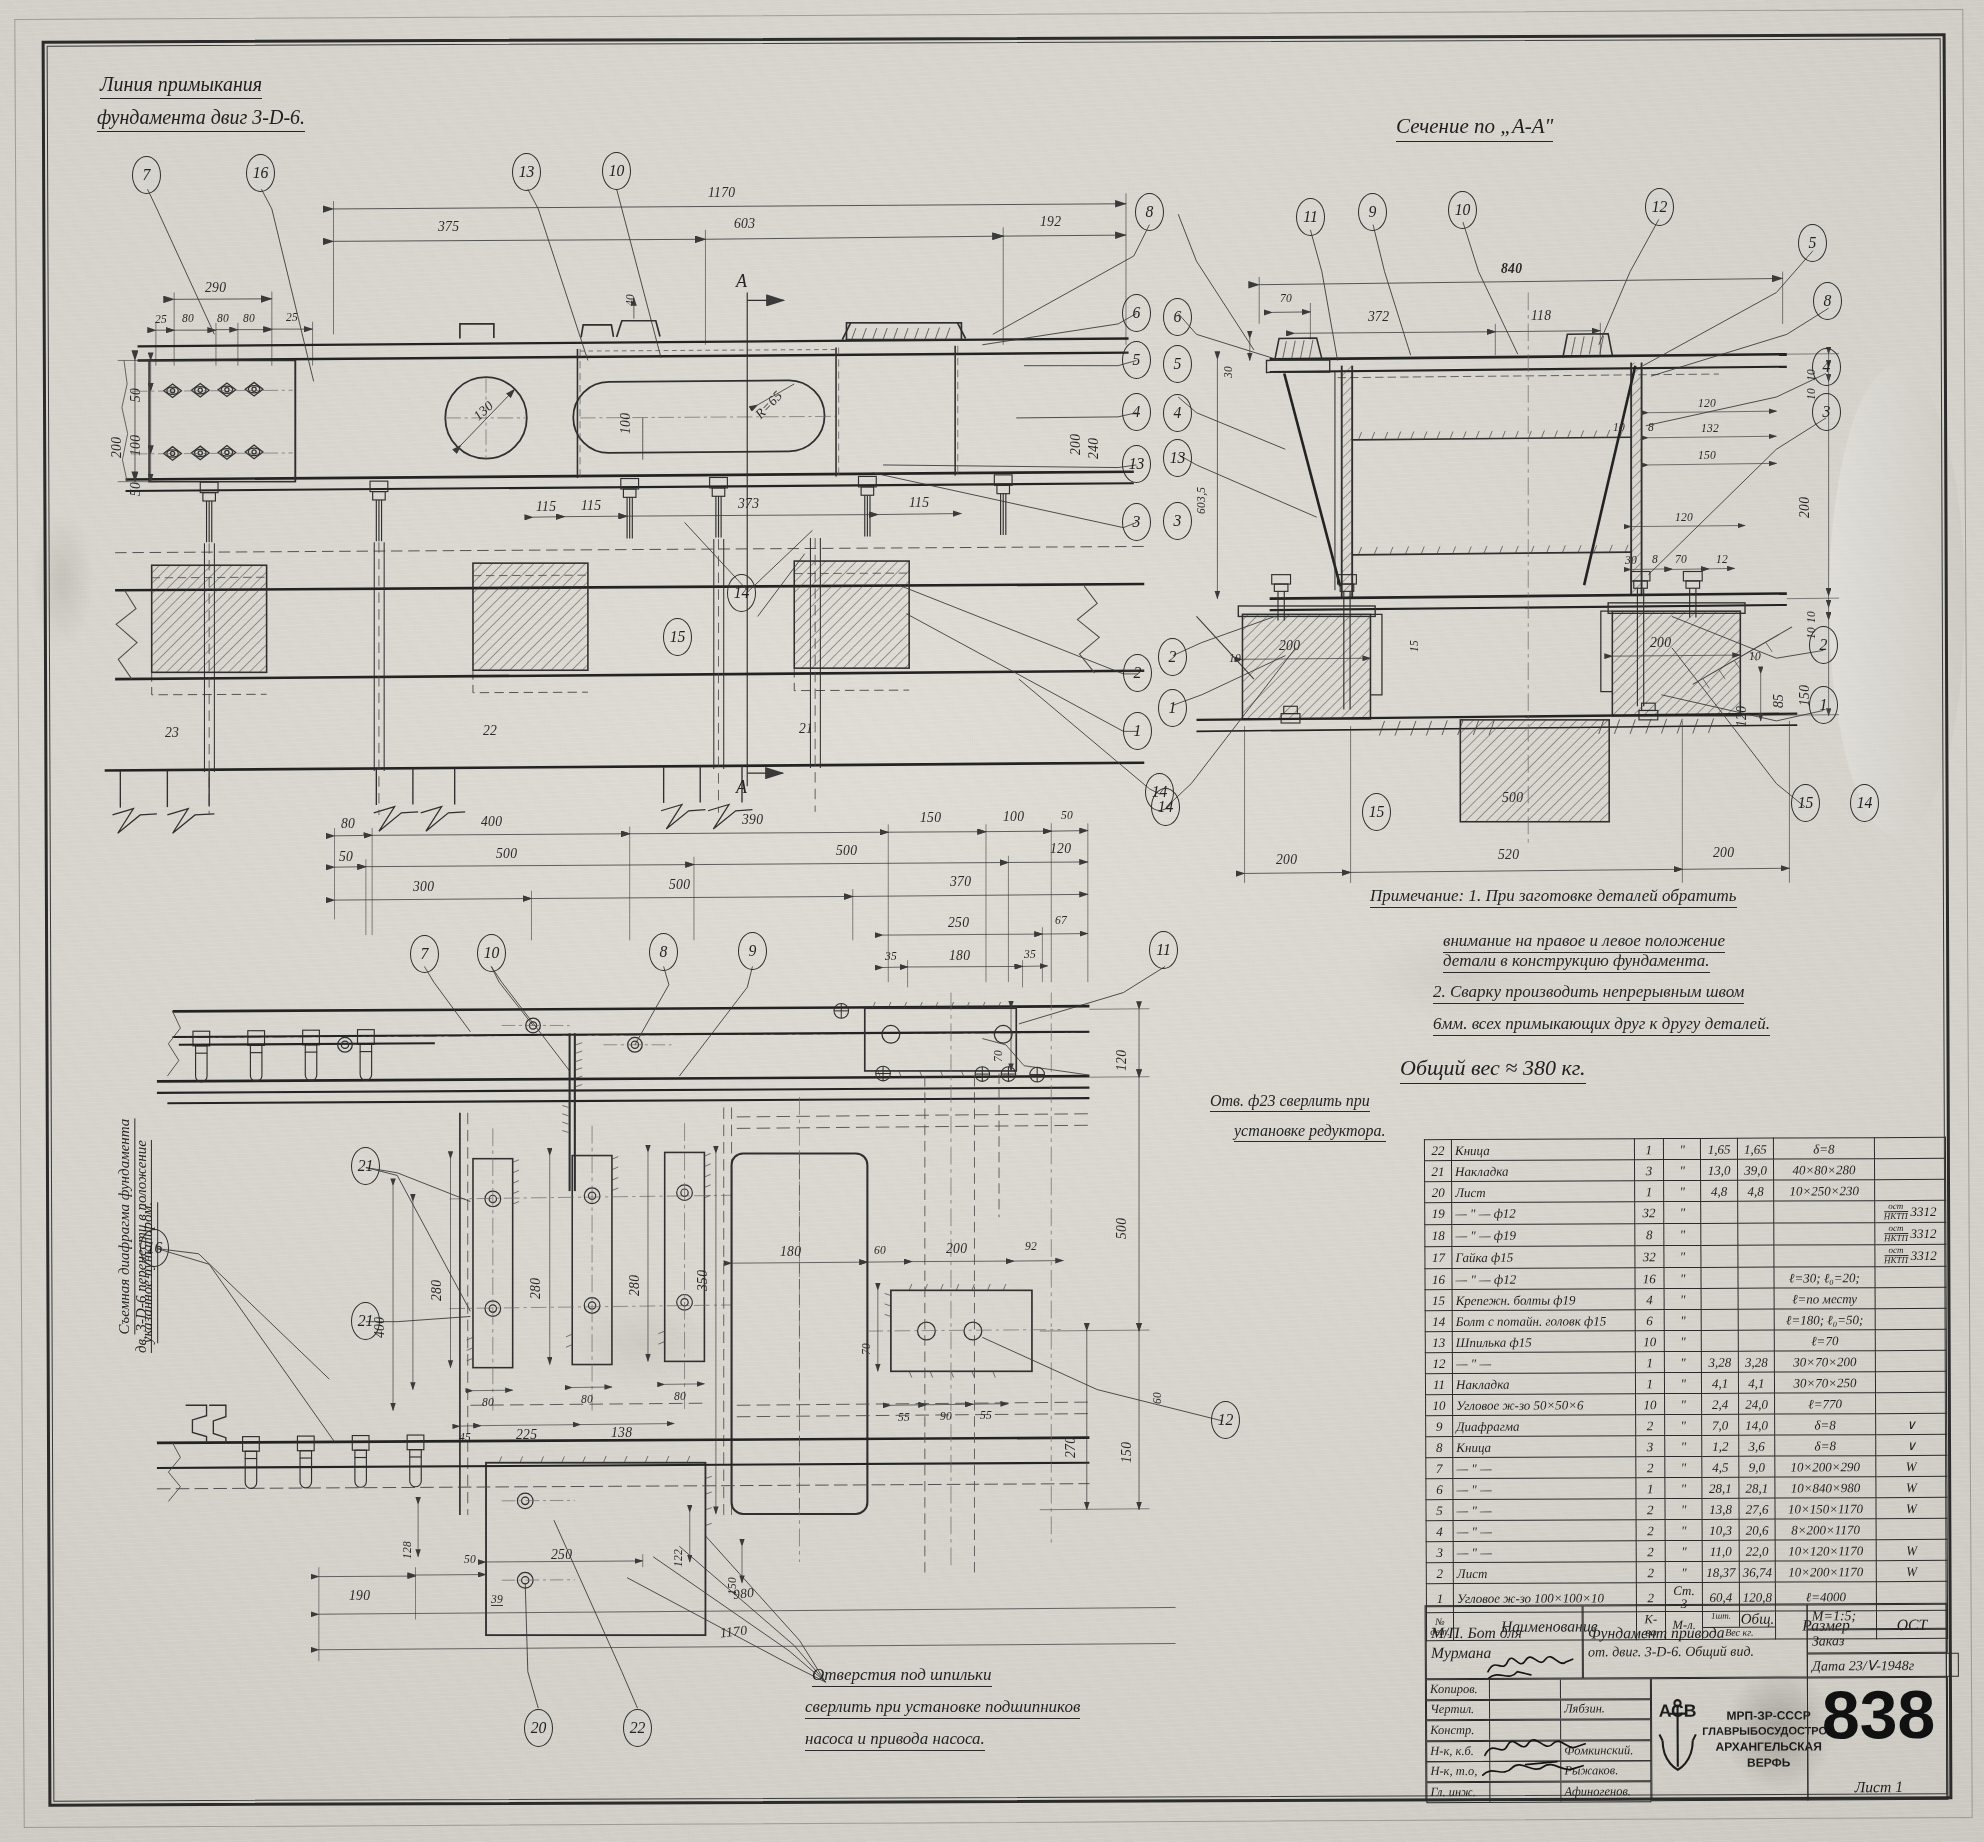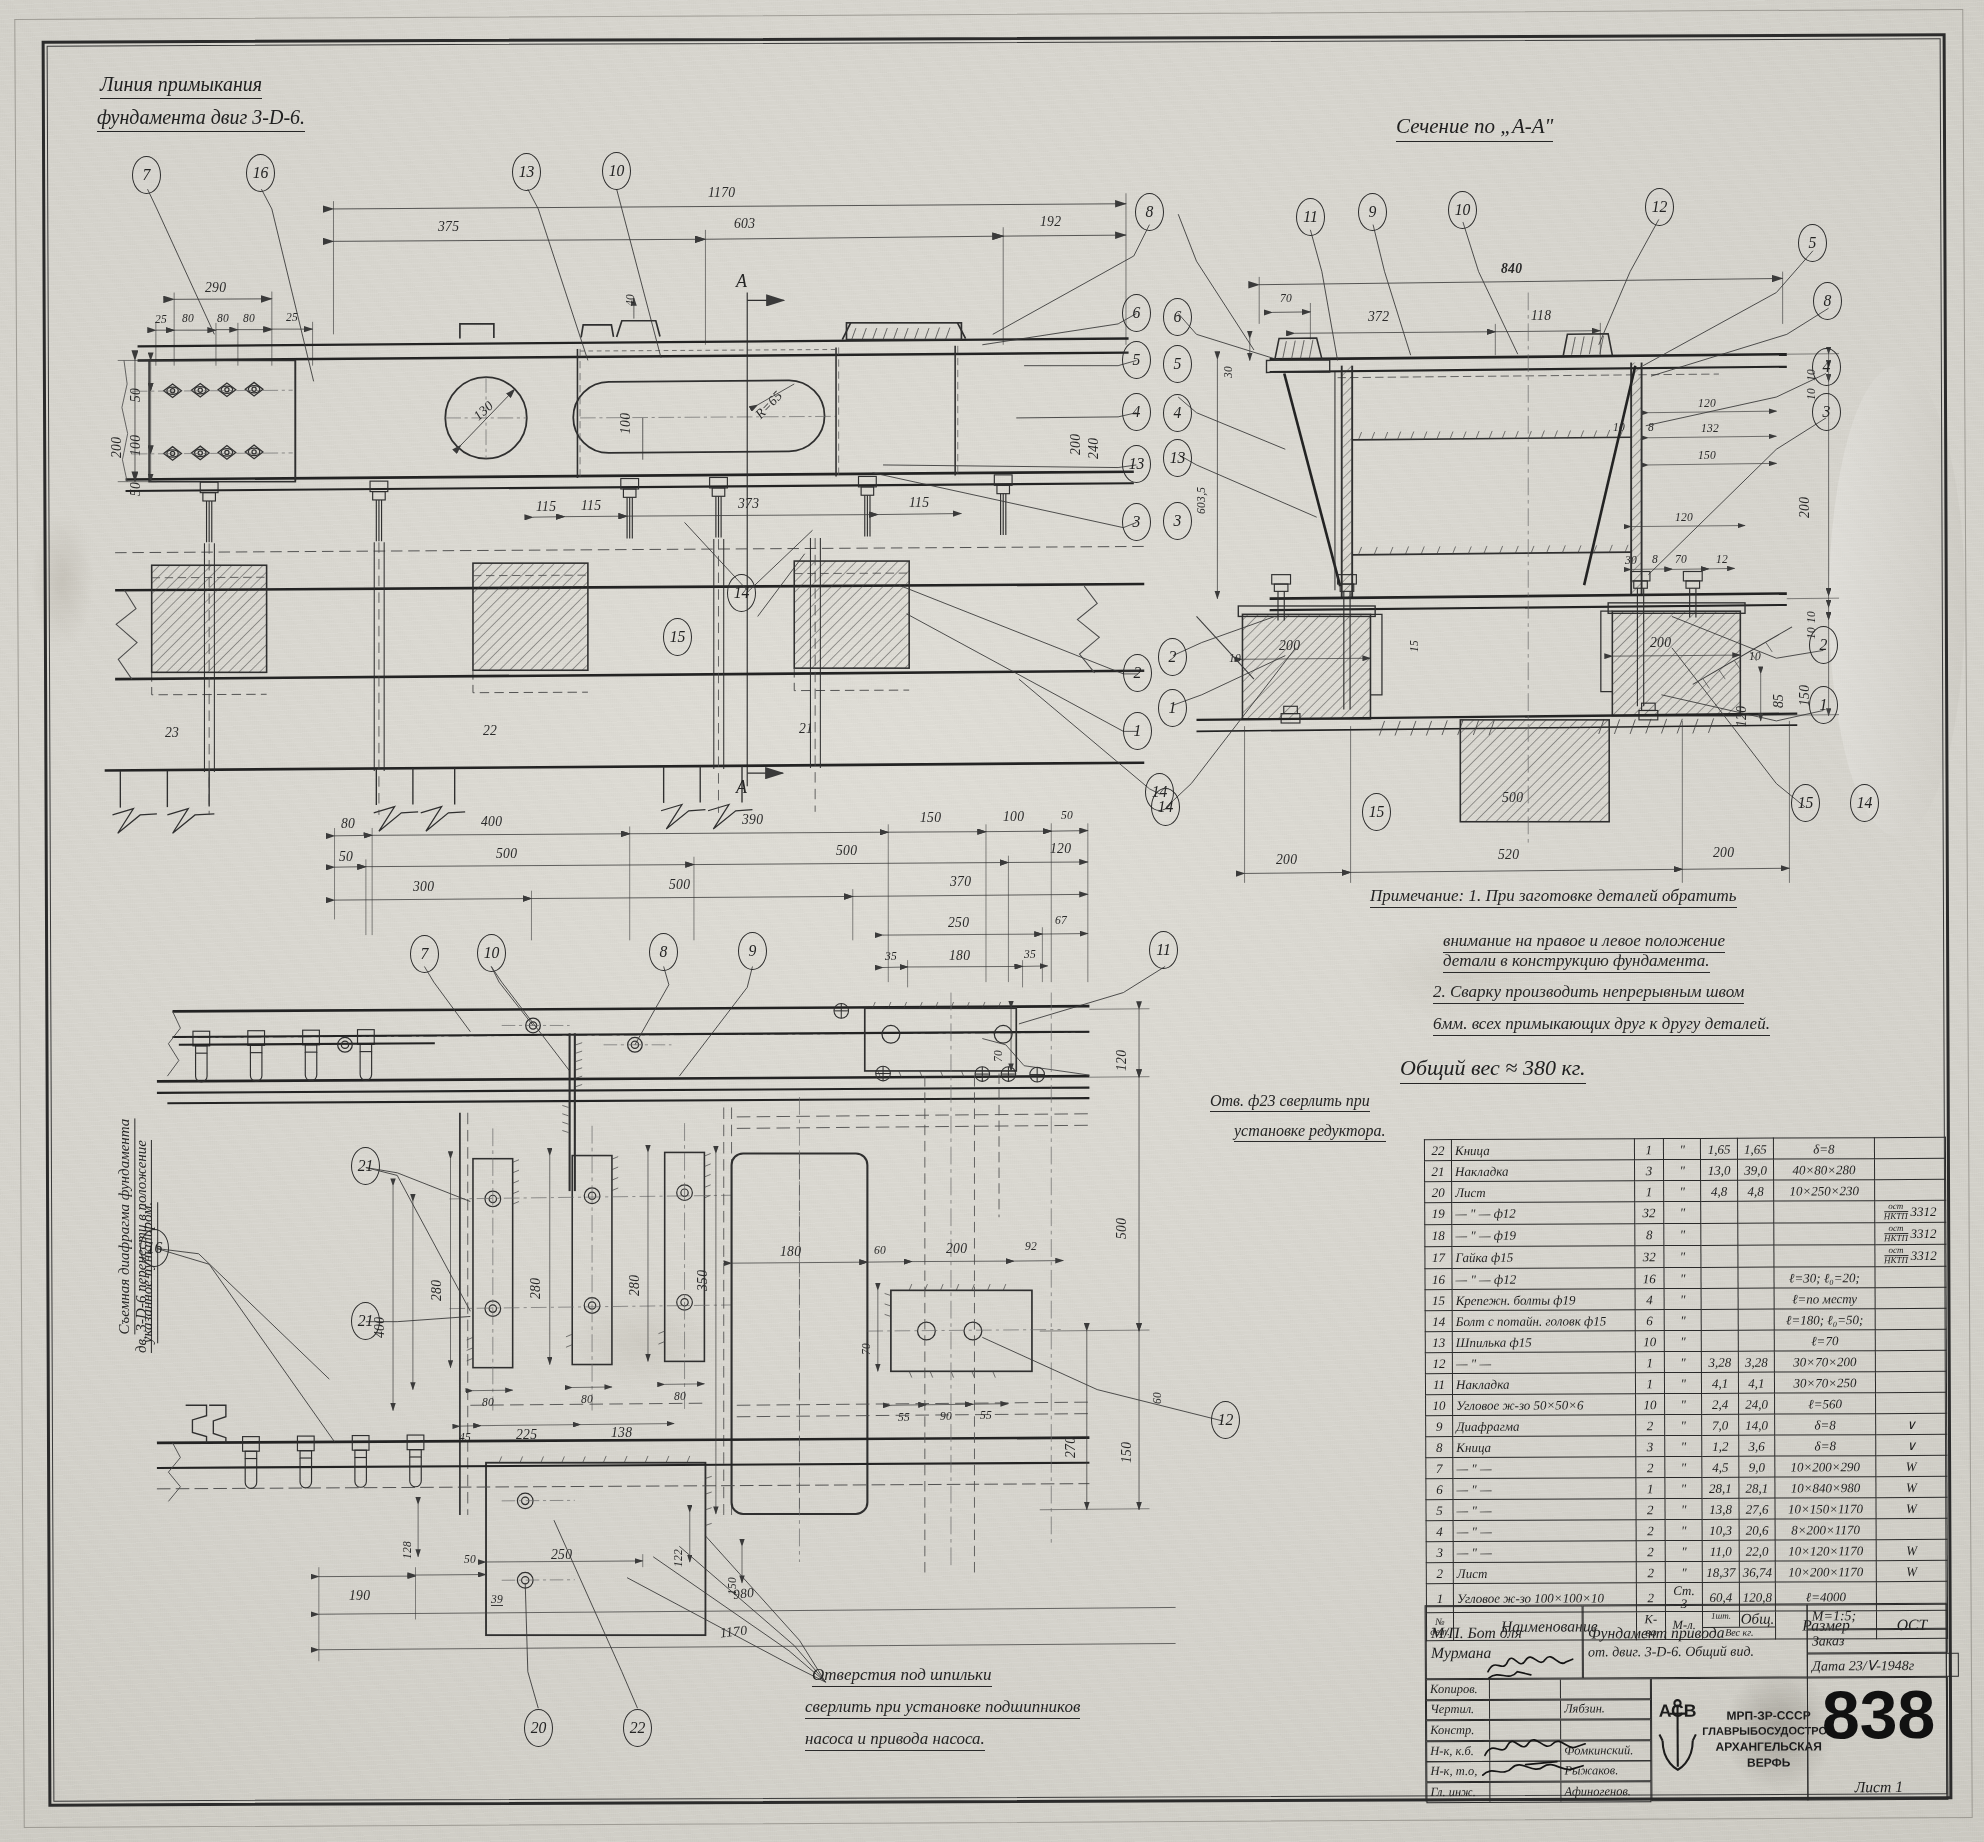--- a/index.html
+++ b/index.html
@@ -1401,21 +1401,21 @@
           <td class="c-size">30×70×250</td>
           <td class="c-ost"></td>
         </tr>
         <tr>
           <td class="c-no">10</td>
           <td class="c-name">Угловое ж-зо 50×50×6</td>
           <td class="c-qty">10</td>
           <td class="c-mat">"</td>
           <td class="c-w1">2,4</td>
           <td class="c-w2">24,0</td>
-          <td class="c-size">ℓ=560</td>
+          <td class="c-size">ℓ=770</td>
           <td class="c-ost"></td>
         </tr>
         <tr>
           <td class="c-no">9</td>
           <td class="c-name">Диафрагма</td>
           <td class="c-qty">2</td>
           <td class="c-mat">"</td>
           <td class="c-w1">7,0</td>
           <td class="c-w2">14,0</td>
           <td class="c-size">δ=8</td>

